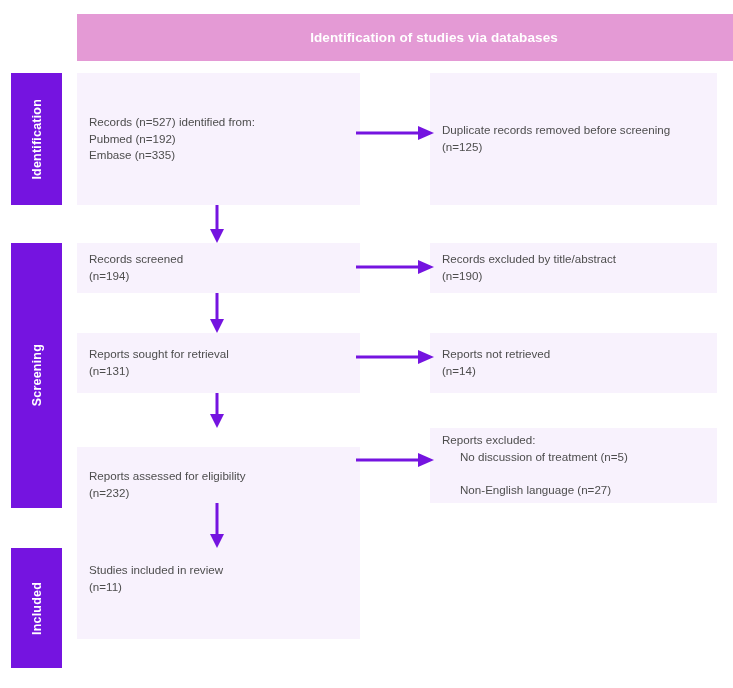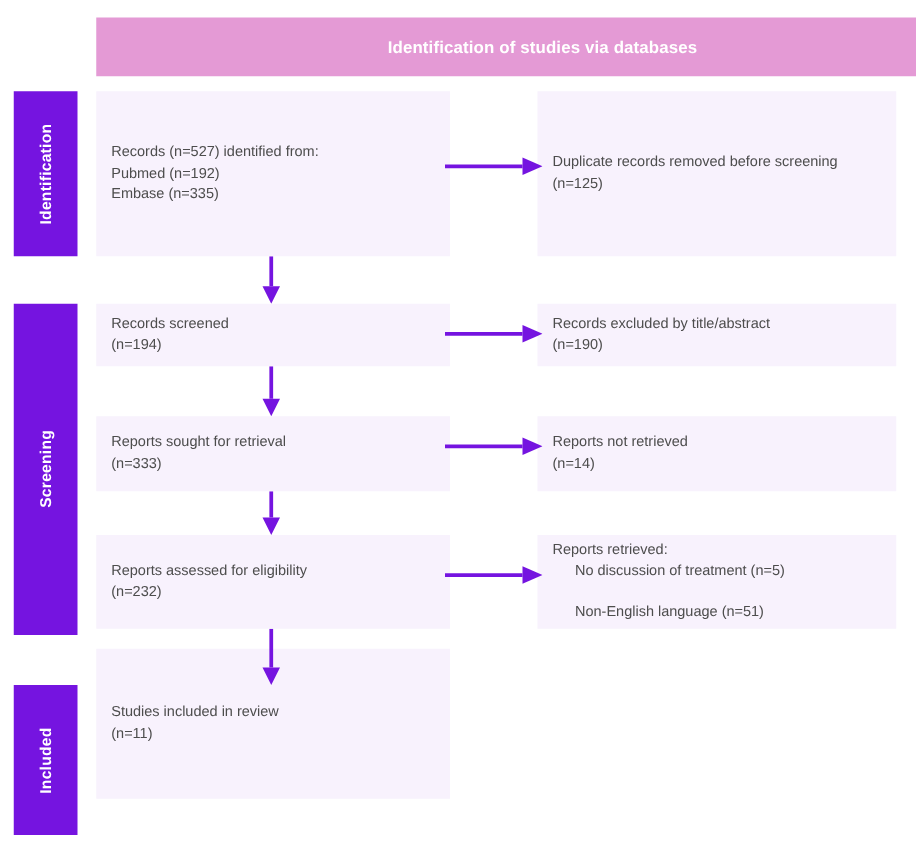--- a/index.html
+++ b/index.html
@@ -46,21 +46,21 @@
 
   .col-left{left:77px;width:283px;}
   .col-right{left:430px;width:287px;}
 
   #box-records-identified{top:73px;height:132px;}
   #box-duplicates-removed{top:73px;height:132px;}
   #box-records-screened{top:243px;height:50px;}
   #box-records-excluded{top:243px;height:50px;}
   #box-reports-sought{top:333px;height:60px;}
   #box-reports-not-retrieved{top:333px;height:60px;}
-  #box-reports-assessed{top:428px;height:75px;}
+  #box-reports-assessed{top:447px;height:75px;}
   #box-reports-excluded{top:428px;height:75px;}
   #box-studies-included{top:519px;height:120px;}
 
   
   .arrow{position:absolute;}
   .arrow svg{display:block;}
   #arrow-h-identification{left:356px;top:123px;}
   #arrow-h-screened{left:356px;top:257px;}
   #arrow-h-sought{left:356px;top:347px;}
   #arrow-h-assessed{left:356px;top:450px;}
@@ -105,38 +105,38 @@
 (n=194)</span>
   </div>
 
   <div class="box col-right" id="box-records-excluded">
     <span class="box-text">Records excluded by title/abstract
 (n=190)</span>
   </div>
 
   <div class="box col-left" id="box-reports-sought">
     <span class="box-text">Reports sought for retrieval
-(n=333)</span>
+(n=131)</span>
   </div>
 
   <div class="box col-right" id="box-reports-not-retrieved">
     <span class="box-text">Reports not retrieved
 (n=14)</span>
   </div>
 
   <div class="box col-left" id="box-reports-assessed">
     <span class="box-text">Reports assessed for eligibility
 (n=232)</span>
   </div>
 
   <div class="box col-right" id="box-reports-excluded">
     <span class="box-text">
-      <span>Reports retrieved:</span>
+      <span>Reports excluded:</span>
       <span class="sub">No discussion of treatment (n=5)</span>
-      <span class="sub">Non-English language (n=51)</span>
+      <span class="sub">Non-English language (n=27)</span>
     </span>
   </div>
 
   <div class="box col-left" id="box-studies-included">
     <span class="box-text">Studies included in review
 (n=11)</span>
   </div>
 
   <div class="arrow" id="arrow-h-identification">
     <svg width="78" height="20" viewBox="0 0 78 20">

